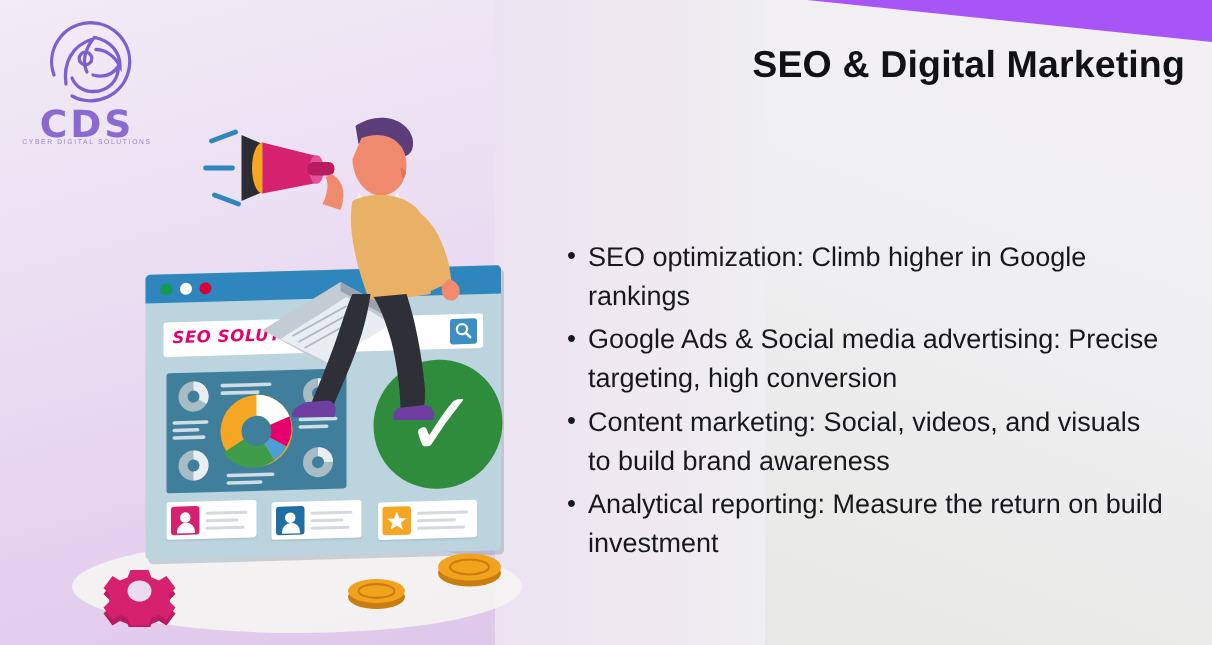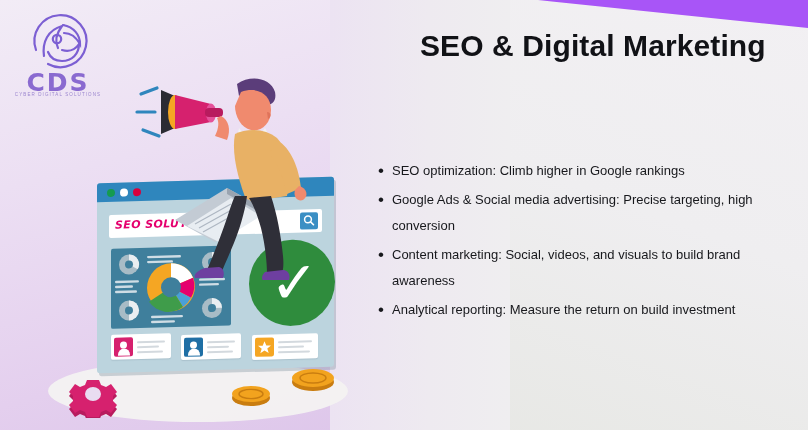--- a/index.html
+++ b/index.html
@@ -38,31 +38,31 @@
     position:absolute;left:0;top:62px;width:92px;text-align:center;
     font-size:25px;font-weight:bold;letter-spacing:2px;color:#8a6ad0;
     font-family:"DejaVu Sans", sans-serif;
   }
   .logo-sub{
     position:absolute;left:0;top:86px;width:92px;text-align:center;
     font-size:4.5px;letter-spacing:1.1px;color:#9b86cf;
   }
   
   .title{
-    position:absolute;left:420px;top:29px;width:370px;text-align:left;
-    font-size:30px;font-weight:bold;color:#111216;letter-spacing:0.1px;
+    position:absolute;left:420px;top:29px;width:370px;text-align:right;
+    font-size:25px;font-weight:bold;color:#111216;letter-spacing:0.1px;
   }
   
   .bullets{position:absolute;left:378px;top:158px;width:400px;}
   .bullet-row{display:flex;align-items:flex-start;margin-bottom:3px;}
   .bullet-dot{
     width:14px;flex:0 0 14px;color:#17181c;font-size:17px;line-height:26px;text-align:left;
   }
   .bullet-text{
-    flex:1;font-size:13px;line-height:26px;color:#17181c;
+    flex:1;font-size:18px;line-height:26px;color:#17181c;
   }
   
   .illus{position:absolute;left:40px;top:70px;width:320px;height:350px;}
   .shadow-ellipse{
     position:absolute;left:8px;top:290px;width:300px;height:62px;
     background:#f4f3f2;border-radius:50%;opacity:.93;
   }
   
   .browser{
     position:absolute;left:57px;top:110px;width:237px;height:190px;

